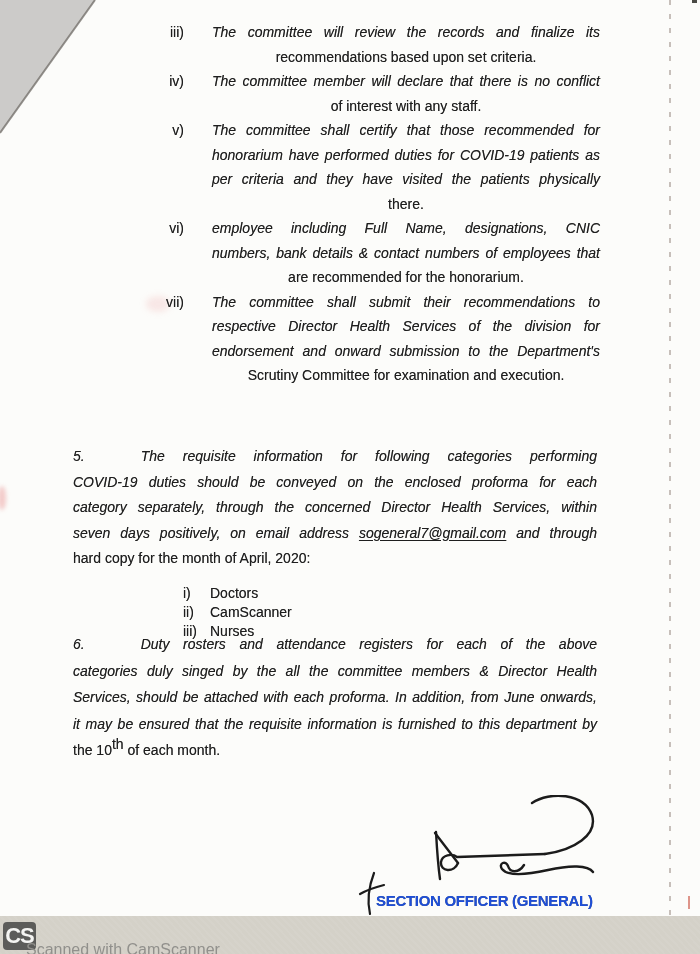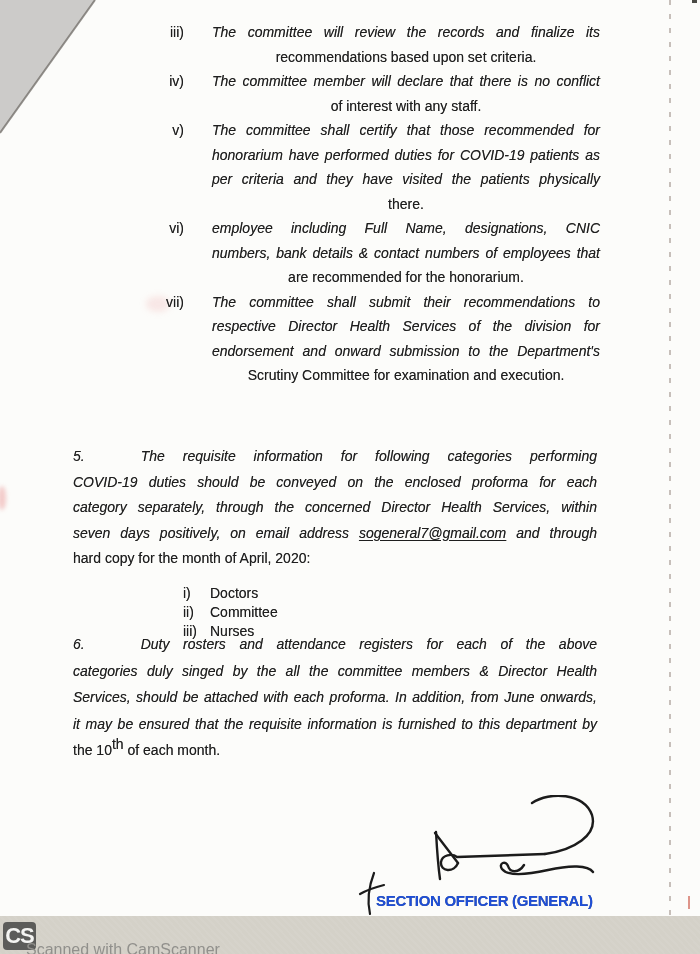--- a/index.html
+++ b/index.html
@@ -108,21 +108,21 @@
     <div class="last">hard copy for the month of April, 2020:</div>
   </div>
 
   <div class="cats txt">
     <div class="catrow">
       <span class="catnum">i)</span>
       <span>Doctors</span>
     </div>
     <div class="catrow">
       <span class="catnum">ii)</span>
-      <span>Committee</span>
+      <span>CamScanner</span>
     </div>
     <div class="catrow">
       <span class="catnum">iii)</span>
       <span>Nurses</span>
     </div>
   </div>
 
   <div class="para para6 txt">
     <div class="j"><span>6.</span><span class="tab"></span><span>Duty rosters and attendance registers for each of the above</span></div>
     <div class="j">categories duly singed by the all the committee members &amp; Director Health</div>

